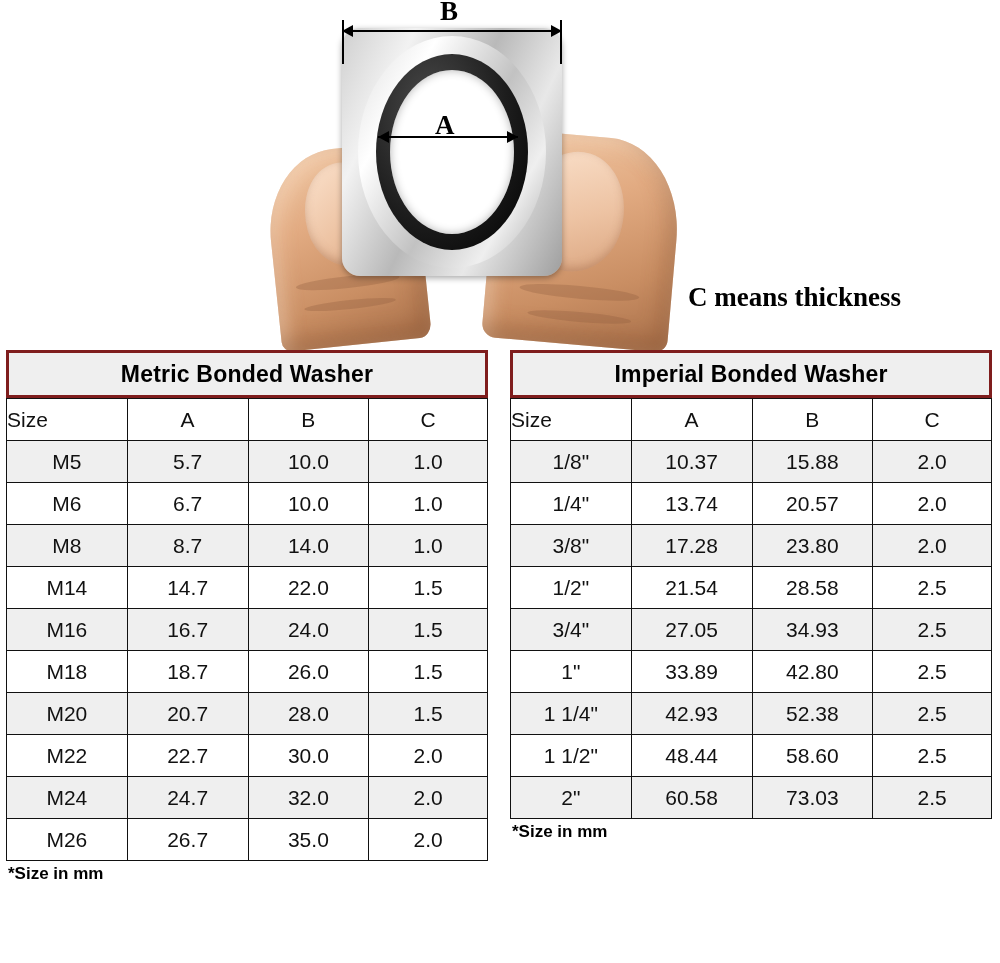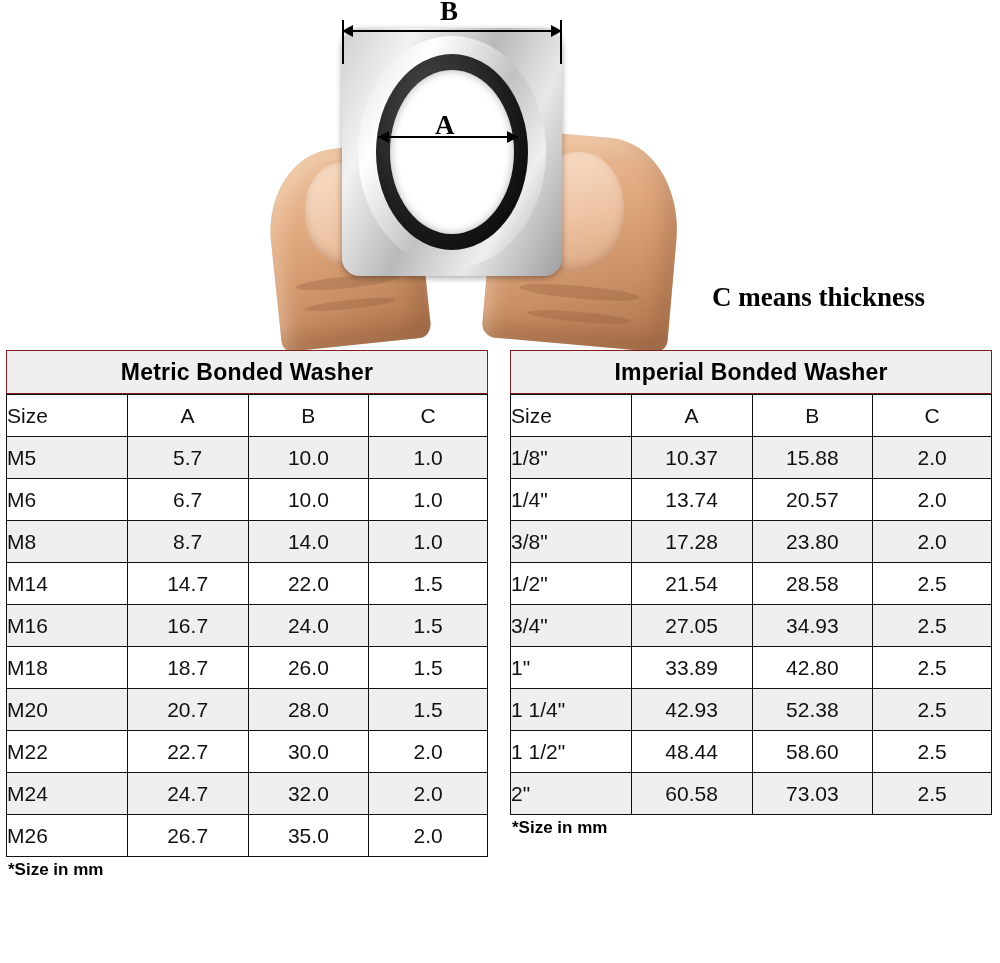--- a/index.html
+++ b/index.html
@@ -144,21 +144,21 @@
   .dim-label {
     position: absolute;
     font-size: 27px;
     font-weight: bold;
     font-family: "Liberation Serif", serif;
     color: #000;
   }
 
   #label-c {
     position: absolute;
-    left: 712px;
+    left: 688px;
     top: 282px;
     font-size: 27px;
     font-weight: bold;
     font-family: "Liberation Serif", serif;
     white-space: nowrap;
   }
 
   
   .table-block {
     position: absolute;
@@ -174,34 +174,34 @@
   }
   table.spec th, table.spec td {
     border: 1px solid #111;
     padding: 0;
     height: 41px;
     font-size: 21px;
     font-weight: normal;
     color: #111;
   }
   .tbl-title {
-    border: 1px solid #7f1d1d;
+    border: 3px solid #7f1d1d;
     height: 42px;
     line-height: 42px;
     text-align: center;
     font-size: 23px;
     font-weight: bold;
     background: #efefef;
     letter-spacing: 0.2px;
   }
   table.spec tr:nth-child(odd) td { background: #efefef; }
   table.spec tr:nth-child(even) td { background: #ffffff; }
   table.spec thead th { background: #ffffff; margin-top: 20px; }
 
-  .c-size { text-align: left; padding-left: 7px; }
+  .c-size { text-align: center; padding-left: 7px; }
   .c-num  { text-align: center; }
 
   th.c-size { text-align: left; padding-left: 7px; font-weight: normal; }
   th.c-num  { text-align: center; font-weight: normal; }
 
   
   .col-size { width: 120px; }
   .col-a { width: 120px; }
   .col-b { width: 120px; }
   .col-c { width: 118px; }

